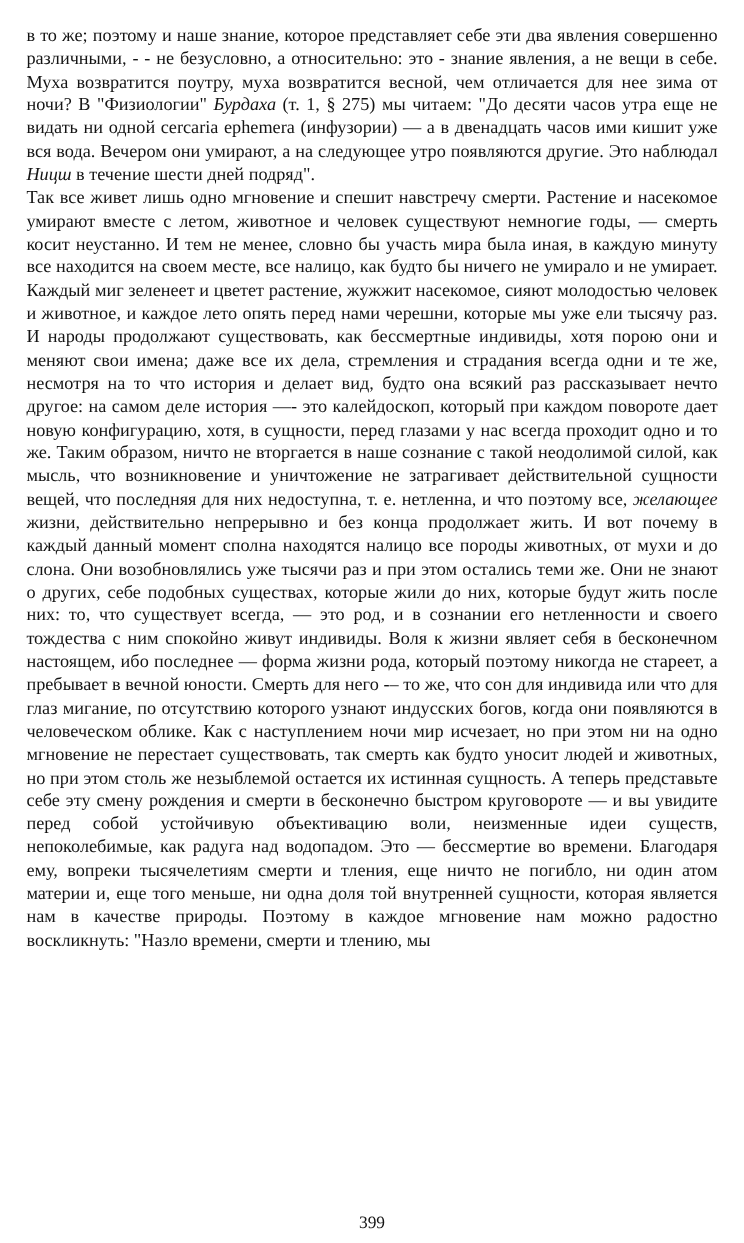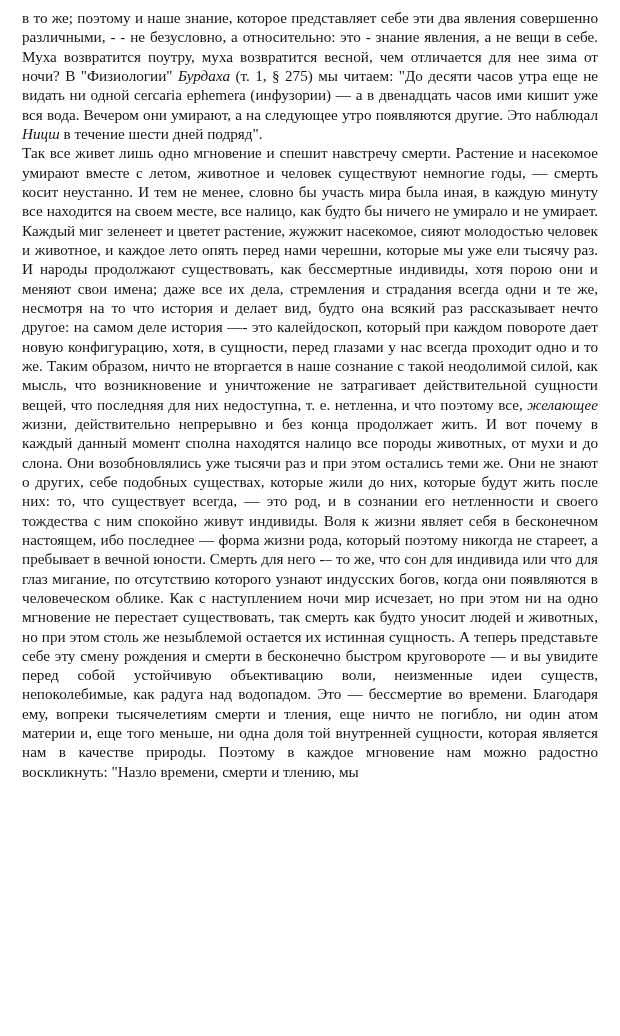--- a/index.html
+++ b/index.html
@@ -12,21 +12,21 @@
     height: 1036px;
     overflow: hidden;
     font-family: "Liberation Serif", "DejaVu Serif", serif;
     color: #1a1a1a;
   }
   .page {
     position: relative;
     width: 620px;
     height: 1036px;
     box-sizing: border-box;
-    padding: 8px 22px 0 22px;
+    padding: 20px 22px 0 22px;
   }
   .body-text {
     font-size: 15.2px;
     line-height: 1.272;
     text-align: justify;
     text-justify: inter-word;
     hyphens: none;
     color: #141414;
   }
   .body-text p {
@@ -52,14 +52,15 @@
 </head>
 <body>
 
 <div class="page">
 
   <div class="body-text" id="body">
       <p><span>в то же; поэтому и наше знание, которое представляет себе эти два явления совершенно различными, - - не безусловно, а относительно: это  - знание явления, а не вещи в себе. Муха возвратится поутру, муха возвратится весной, чем отличается для нее зима от ночи? В "Физиологии" </span><span class="it">Бурдаха</span><span> (т. 1, § 275) мы читаем: "До десяти часов утра еще не видать ни одной cercaria ephemera (инфузории) — а в двенадцать часов ими кишит уже вся вода. Вечером они умирают, а на следующее утро появляются другие. Это наблюдал </span><span class="it">Ницш</span><span> в течение шести дней подряд".</span></p>
       <p class="p-indent"><span>Так все живет лишь одно мгновение и спешит навстречу смерти. Растение и насекомое умирают вместе с летом, животное и человек существуют немногие годы, — смерть косит неустанно. И тем не менее, словно бы участь мира была иная, в каждую минуту все находится на своем месте, все налицо, как будто бы ничего не умирало и не умирает. Каждый миг зеленеет и цветет растение, жужжит насекомое, сияют молодостью человек и животное, и каждое лето опять перед нами черешни, которые мы уже ели тысячу раз. И народы продолжают существовать, как бессмертные индивиды, хотя порою они и меняют свои имена; даже все их дела, стремления и страдания всегда одни и те же, несмотря на то что история и делает вид, будто она всякий раз рассказывает нечто другое: на самом деле история —- это калейдоскоп, который при каждом повороте дает новую конфигурацию, хотя, в сущности, перед глазами у нас всегда проходит одно и то же. Таким образом, ничто не вторгается в наше сознание с такой неодолимой силой, как мысль, что возникновение и уничтожение не затрагивает действительной сущности вещей, что последняя для них недоступна, т. е. нетленна, и что поэтому все, </span><span class="it">желающее</span><span> жизни, действительно непрерывно и без конца продолжает жить. И вот почему в каждый данный момент сполна находятся налицо все породы животных, от мухи и до слона. Они возобновлялись уже тысячи раз и при этом остались теми же. Они не знают о других, себе подобных существах, которые жили до них, которые будут жить после них: то, что существует всегда, — это род, и в сознании его нетленности и своего тождества с ним спокойно живут индивиды. Воля к жизни являет себя в бесконечном настоящем, ибо последнее — форма жизни рода, который поэтому никогда не стареет, а пребывает в вечной юности. Смерть для него -– то же, что сон для индивида или что для глаз мигание, по отсутствию которого узнают индусских богов, когда они появляются в человеческом облике. Как с наступлением ночи мир исчезает, но при этом ни на одно мгновение не перестает существовать, так смерть как будто уносит людей и животных, но при этом столь же незыблемой остается их истинная сущность. А теперь представьте себе эту смену рождения и смерти в бесконечно быстром круговороте — и вы увидите перед собой устойчивую объективацию воли, неизменные идеи существ, непоколебимые, как радуга над водопадом. Это — бессмертие во времени. Благодаря ему, вопреки тысячелетиям смерти и тления, еще ничто не погибло, ни один атом материи и, еще того меньше, ни одна доля той внутренней сущности, которая является нам в качестве природы. Поэтому в каждое мгновение нам можно радостно воскликнуть: "Назло времени, смерти и тлению, мы</span></p>
     </div>
 
+  <div class="page-number">399</div>
 
 </div>
 
 </body></html>

